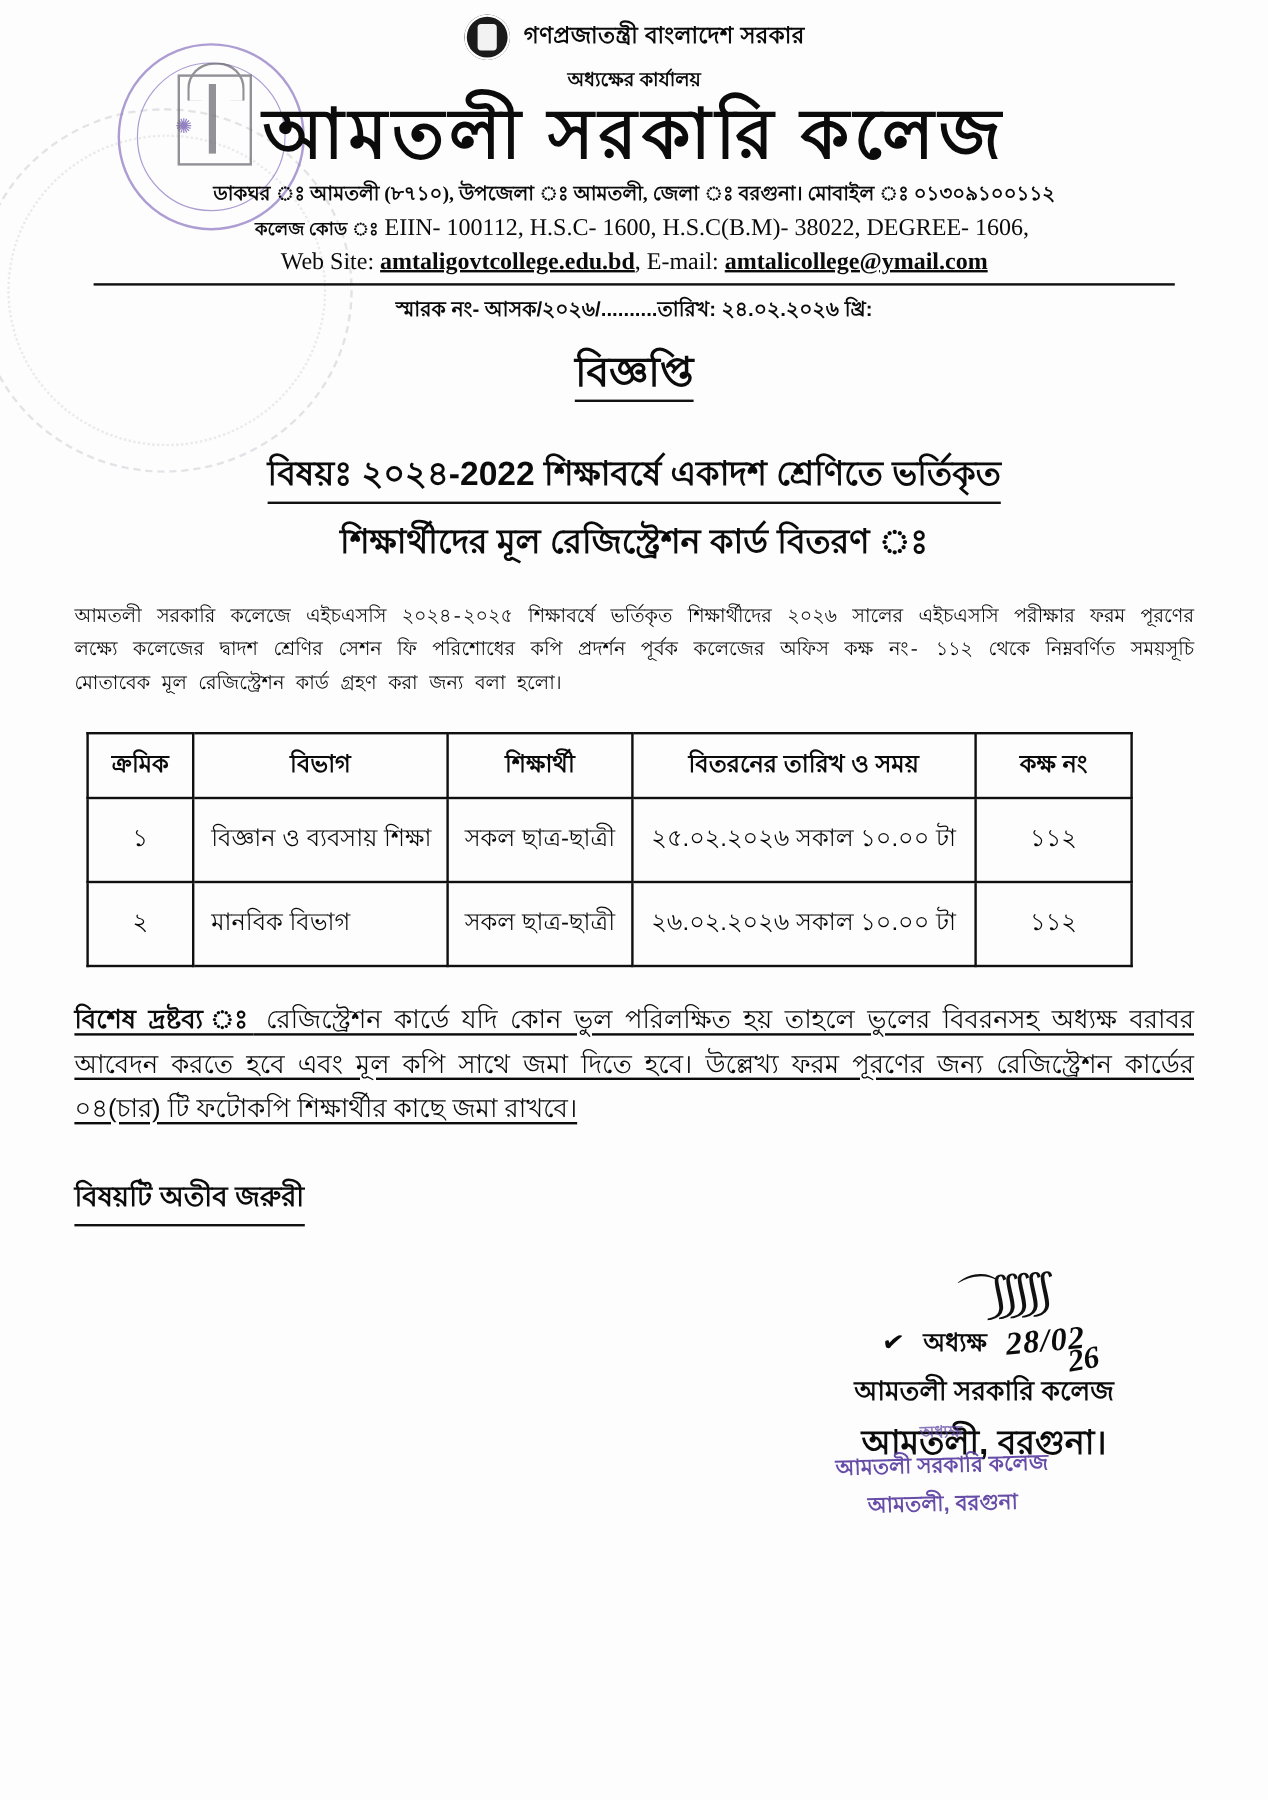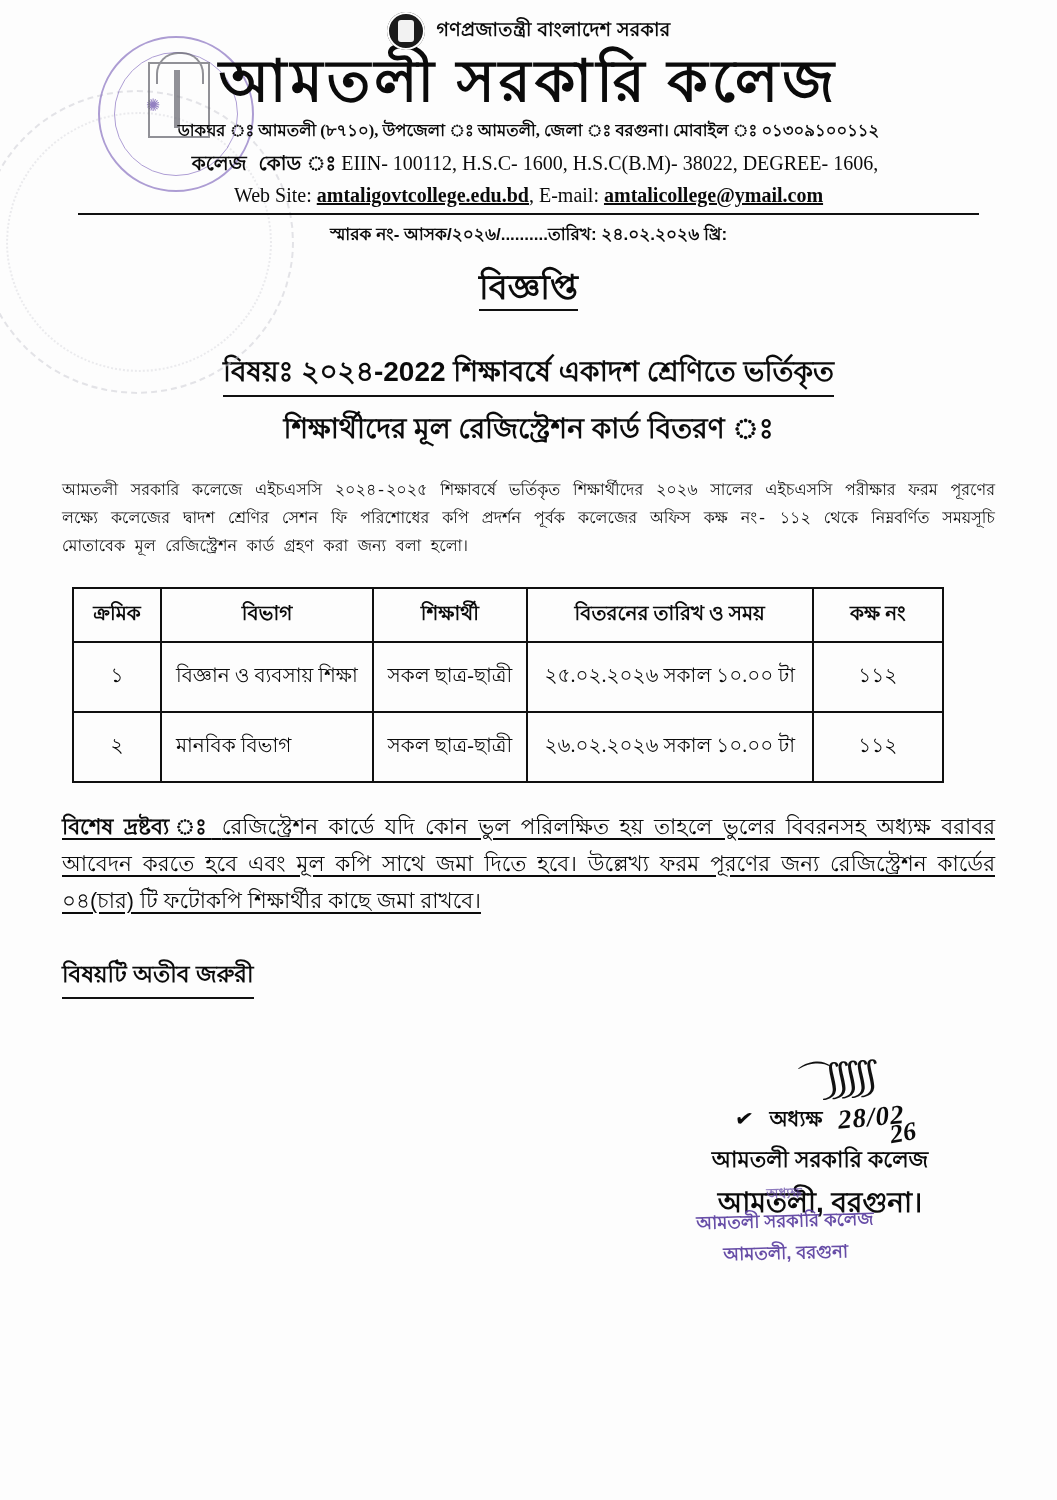--- a/index.html
+++ b/index.html
@@ -139,22 +139,22 @@
     font-size: 16.5px;
     font-weight: bold;
     margin-top: 5px;
   }
   .code-line {
     font-family: "Liberation Serif", "DejaVu Serif", serif;
     font-size: 20px;
     margin-top: 3px;
   }
   .code-line .bn {
-    font-family: Liberation Mono, monospace;
-    font-size: 20px;
+    font-family: Liberation Serif, serif;
+    font-size: 15px;
     font-weight: bold;
     margin-left: 13px;
   }
   .web-line {
     font-family: "Liberation Serif", "DejaVu Serif", serif;
     font-size: 20px;
     margin-top: 3px;
   }
   .web-line a, .web-line .u {
     text-decoration: underline;
@@ -210,21 +210,21 @@
     line-height: 1.75;
     text-align: justify;
     text-justify: inter-word;
   }
 
   
   .tbl-wrap { margin: 26px 62px 0 72px; }
   table.schedule {
     border-collapse: collapse;
     width: 872px;
-    font-family: Liberation Serif, serif;
+    font-family: Liberation Sans, sans-serif;
   }
   table.schedule th, table.schedule td {
     border: 2px solid #101010;
     text-align: center;
     font-size: 20px;
     padding: 6px 6px;
   }
   table.schedule th { font-weight: bold; height: 40px; }
   table.schedule td { height: 56px; font-weight: normal; }
   table.schedule td.left { text-align: left; padding-left: 14px; }
@@ -335,20 +335,21 @@
   <div class="purple-seal"></div>
   <div class="seal-star">✺</div>
   <div class="mono-stamp"></div>
 
   
   <div class="header">
     <div class="gov-line">
       <div class="gov-emblem"></div>
       <div class="gov-text">গণপ্রজাতন্ত্রী বাংলাদেশ সরকার</div>
     </div>
+    <div class="office-line">অধ্যক্ষের কার্যালয়</div>
     <div class="college-name">আমতলী সরকারি কলেজ</div>
     <div class="addr-line">ডাকঘর ঃ আমতলী  (৮৭১০), উপজেলা ঃ আমতলী, জেলা ঃ বরগুনা। মোবাইল ঃ ০১৩০৯১০০১১২</div>
     <div class="code-line">
       <span class="bn">কলেজ কোড ঃ</span>
       <span>EIIN- 100112, H.S.C- 1600, H.S.C(B.M)- 38022, DEGREE- 1606,</span>
     </div>
     <div class="web-line">
       <span>Web Site:</span>
       <span class="u">amtaligovtcollege.edu.bd</span><span>,</span>
       <span>E-mail:</span>

